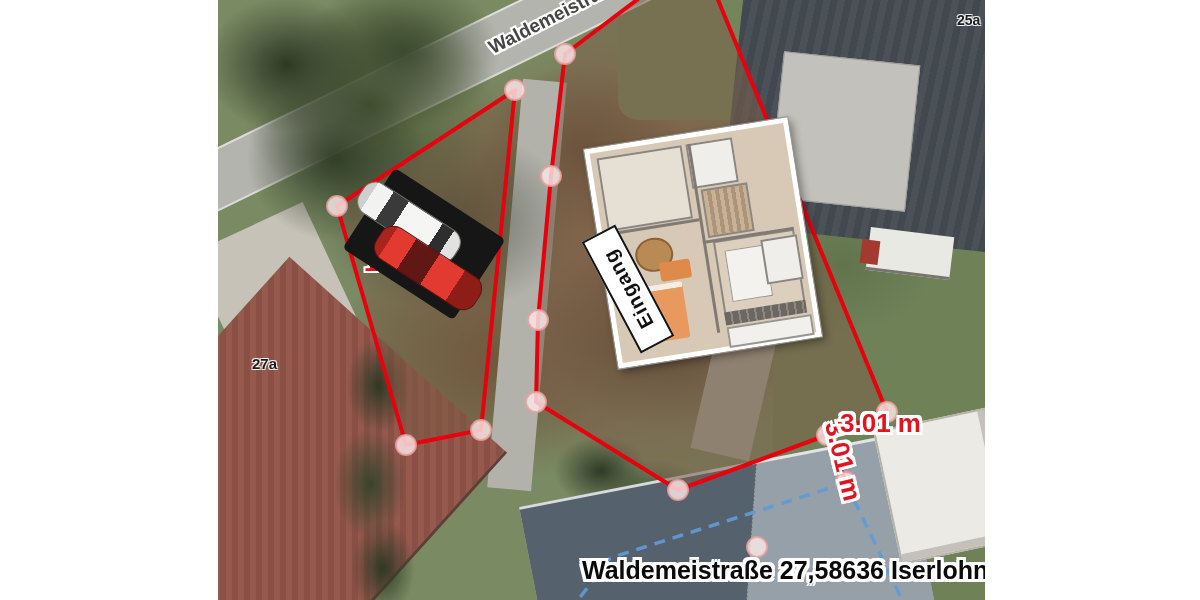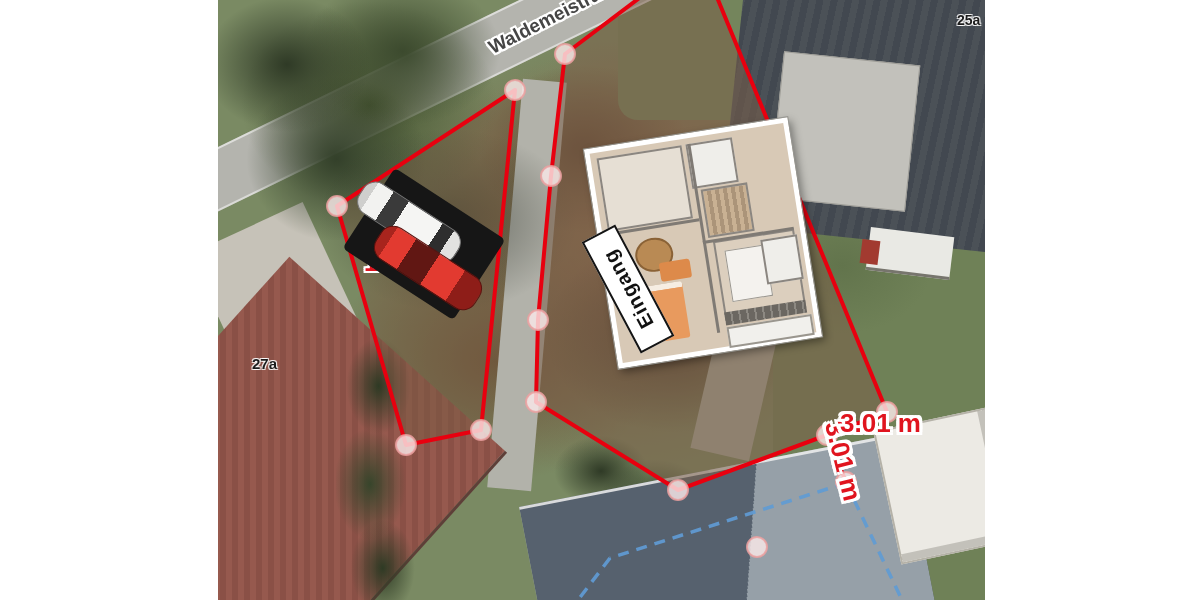--- a/index.html
+++ b/index.html
@@ -183,14 +183,15 @@
 
     <div class="eingang">Eingang</div>
 
     <div class="meas meas-r">3.01 m</div>
     <div class="meas meas-h">3.01 m</div>
 
     <div class="street">Waldemeistraße</div>
     <div class="parcel-no no-27a">27a</div>
     <div class="parcel-no no-25a">25a</div>
 
+    <div class="address">Waldemeistraße 27,58636 Iserlohn</div>
   </div>
 </div>
 
 </body></html>

